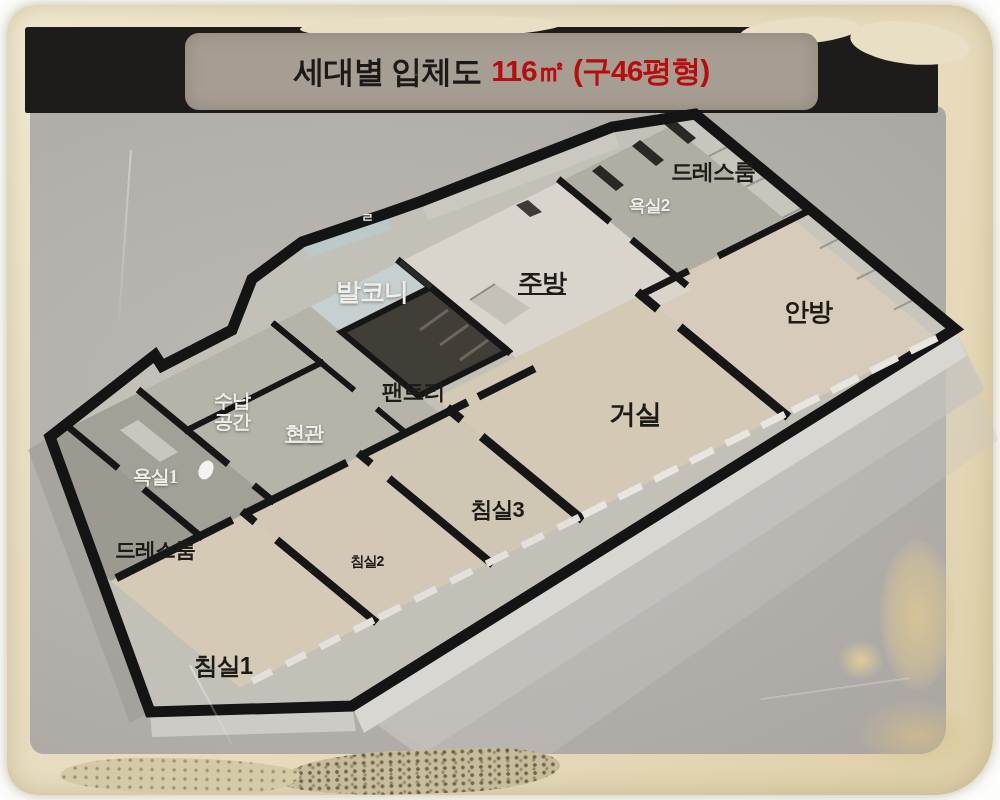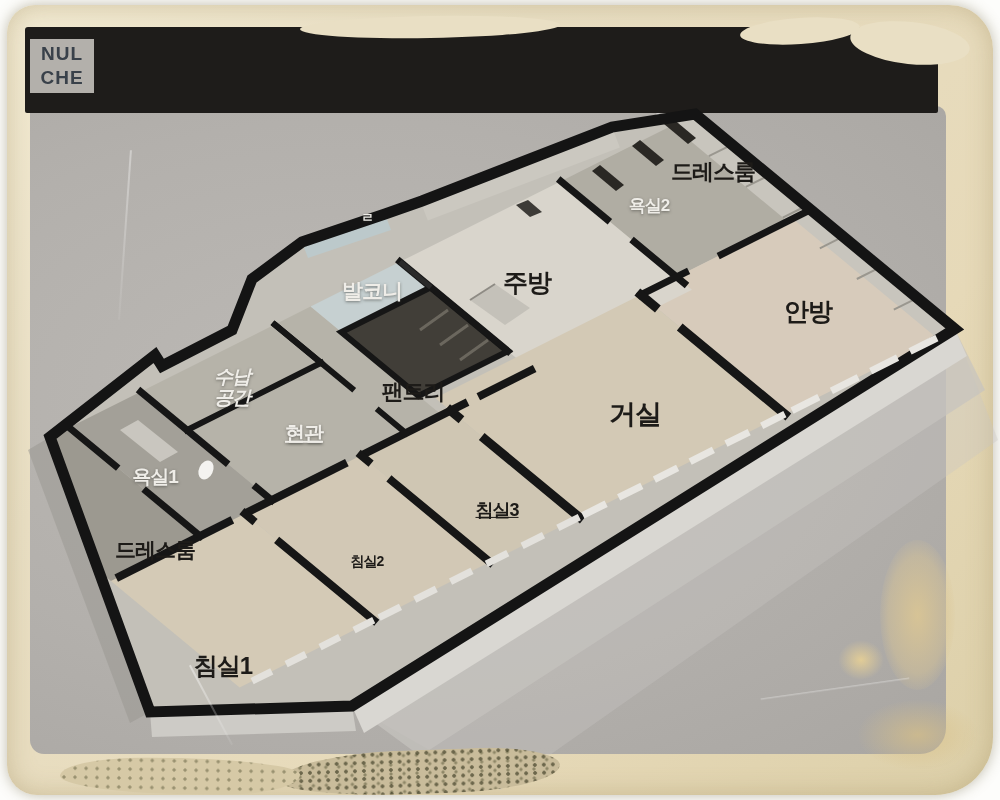--- a/index.html
+++ b/index.html
@@ -70,25 +70,25 @@
   <div class="paper"></div>
   <div class="concrete"></div>
   <div class="streak s1"></div>
   <div class="streak s2"></div>
 
   <div class="band"></div>
   <div class="tear t1"></div>
   <div class="tear t2"></div>
   <div class="tear t3"></div>
 
-
-  <div class="logo">
-    <span>NUL
-CHE</span>
+  <div class="titlebar">
+    <span class="tb">세대별 입체도</span>
+    <span class="tr">116㎡ (구46평형)</span>
   </div>
+
 
   <div class="scene">
     <svg width="1000" height="800" viewBox="0 0 1000 800">
       <defs>
         <clipPath id="unitClip">
           <path d="M695,114 L954.8,329 L352,706 L150,712 L50,437 L155,355 L162,366 L232,330 L252,279 L302,242 L385,214 L422,201 L612,127 Z"></path>
         </clipPath>
       </defs>
 
       <g>
@@ -188,31 +188,31 @@
         <line x1="784.9" y1="414.1" x2="579.3" y2="517.2" stroke="#e8e6e1" stroke-width="7" stroke-dasharray="26 14"></line>
         <line x1="579.3" y1="517.2" x2="373.7" y2="620.2" stroke="#e3e1dc" stroke-width="7" stroke-dasharray="24 16"></line>
         <line x1="373.7" y1="620.2" x2="239.6" y2="687.4" stroke="#e3e1dc" stroke-width="7" stroke-dasharray="22 16"></line>
         <line x1="400" y1="261.8" x2="430.8" y2="287.3" stroke="#2a2a2a" stroke-width="5"></line>
       </g>
     </svg>
 
     
     <div class="lbl dark" style="left:713px;top:172px;font-size:22px;">드레스룸</div>
     <div class="lbl light" style="left:649px;top:206px;font-size:17px;">욕실2</div>
-    <div class="lbl dark" style="left:527px;top:282px;font-size:25px;">주방</div>
+    <div class="lbl dark" style="left:542px;top:282px;font-size:25px;text-decoration:underline;">주방</div>
     <div class="lbl dark" style="left:808px;top:311px;font-size:25px;">안방</div>
-    <div class="lbl light" style="left:372px;top:291px;font-size:21px;">발코니</div>
+    <div class="lbl light" style="left:372px;top:291px;font-size:25px;">발코니</div>
     <div class="lbl dark" style="left:413px;top:392px;font-size:22px;">팬트리</div>
-    <div class="lbl light" style="left:232px;top:387px;font-size:19px;text-align:left;font-style:italic;">수납
+    <div class="lbl light" style="left:232px;top:411px;font-size:19px;text-align:left;">수납
 공간</div>
     <div class="lbl light" style="left:304px;top:433px;font-size:20px;text-decoration:underline;">현관</div>
     <div class="lbl dark" style="left:635px;top:414px;font-size:27px;">거실</div>
-    <div class="lbl light" style="left:155px;top:477px;font-size:19px;">욕실1</div>
+    <div class="lbl light" style="left:155px;top:477px;font-size:19px;font-family:Liberation Serif, serif;">욕실1</div>
     <div class="lbl dark" style="left:155px;top:550px;font-size:21px;">드레스룸</div>
-    <div class="lbl dark" style="left:497px;top:510px;font-size:18px;text-decoration:underline;">침실3</div>
+    <div class="lbl dark" style="left:497px;top:510px;font-size:22px;">침실3</div>
     <div class="lbl dark" style="left:367px;top:562px;font-size:14px;">침실2</div>
     <div class="lbl dark" style="left:223px;top:666px;font-size:24px;">침실1</div>
     <div class="lbl light" style="left:367px;top:218px;font-size:13px;">ㄹ</div>
   </div>
 
   <div class="stain st1"></div>
   <div class="stain st2"></div>
   <div class="stain st3"></div>
   <div class="speckle"></div>
   <div class="speckle2"></div>

